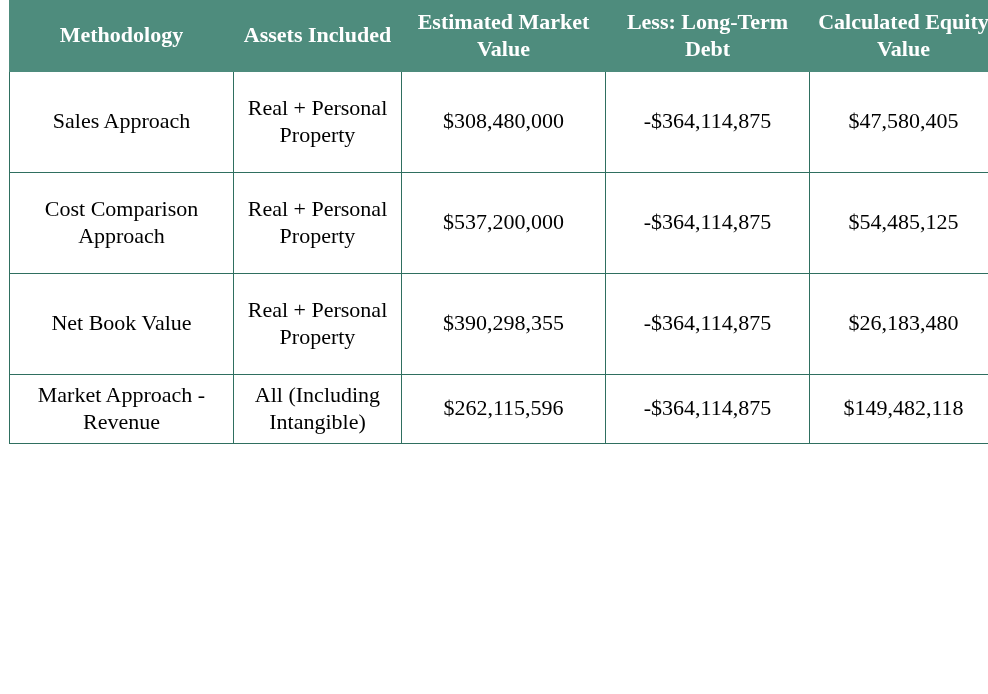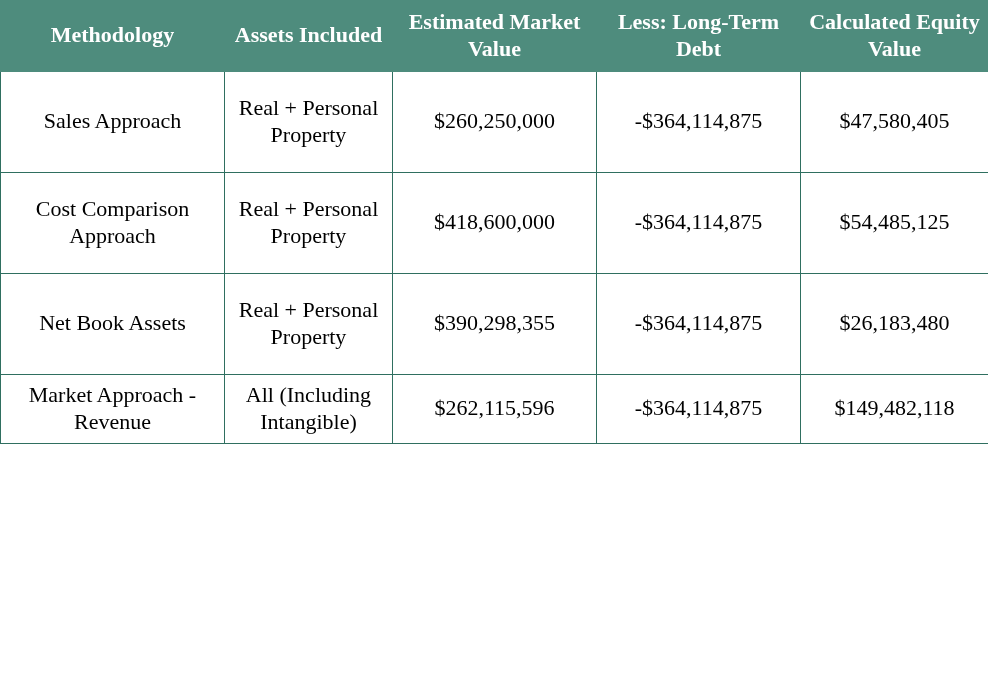--- a/index.html
+++ b/index.html
@@ -10,20 +10,21 @@
   body {
     width: 988px;
     height: 694px;
     font-family: "Liberation Serif", serif;
     color: #000000;
     overflow: hidden;
   }
   .table-wrap {
     width: 988px;
     box-sizing: border-box;
+    padding-left: 9px;
   }
   table.valuation-table {
     border-collapse: collapse;
     width: 988px;
     table-layout: fixed;
   }
   table.valuation-table th,
   table.valuation-table td {
     border: 1px solid #2f6f60;
     padding: 4px 6px;
@@ -74,33 +75,33 @@
         <th>Assets Included</th>
         <th>Estimated Market Value</th>
         <th>Less: Long-Term Debt</th>
         <th>Calculated Equity Value</th>
       </tr>
     </thead>
     <tbody>
       <tr class="tall">
         <td>Sales Approach</td>
         <td>Real + Personal Property</td>
-        <td>$260,250,000</td>
+        <td>$308,480,000</td>
         <td>-$364,114,875</td>
         <td>$47,580,405</td>
       </tr>
       <tr class="tall">
         <td>Cost Comparison Approach</td>
         <td>Real + Personal Property</td>
-        <td>$418,600,000</td>
+        <td>$537,200,000</td>
         <td>-$364,114,875</td>
         <td>$54,485,125</td>
       </tr>
       <tr class="tall">
-        <td>Net Book Assets</td>
+        <td>Net Book Value</td>
         <td>Real + Personal Property</td>
         <td>$390,298,355</td>
         <td>-$364,114,875</td>
         <td>$26,183,480</td>
       </tr>
       <tr class="short">
         <td>Market Approach - Revenue</td>
         <td>All (Including Intangible)</td>
         <td>$262,115,596</td>
         <td>-$364,114,875</td>

